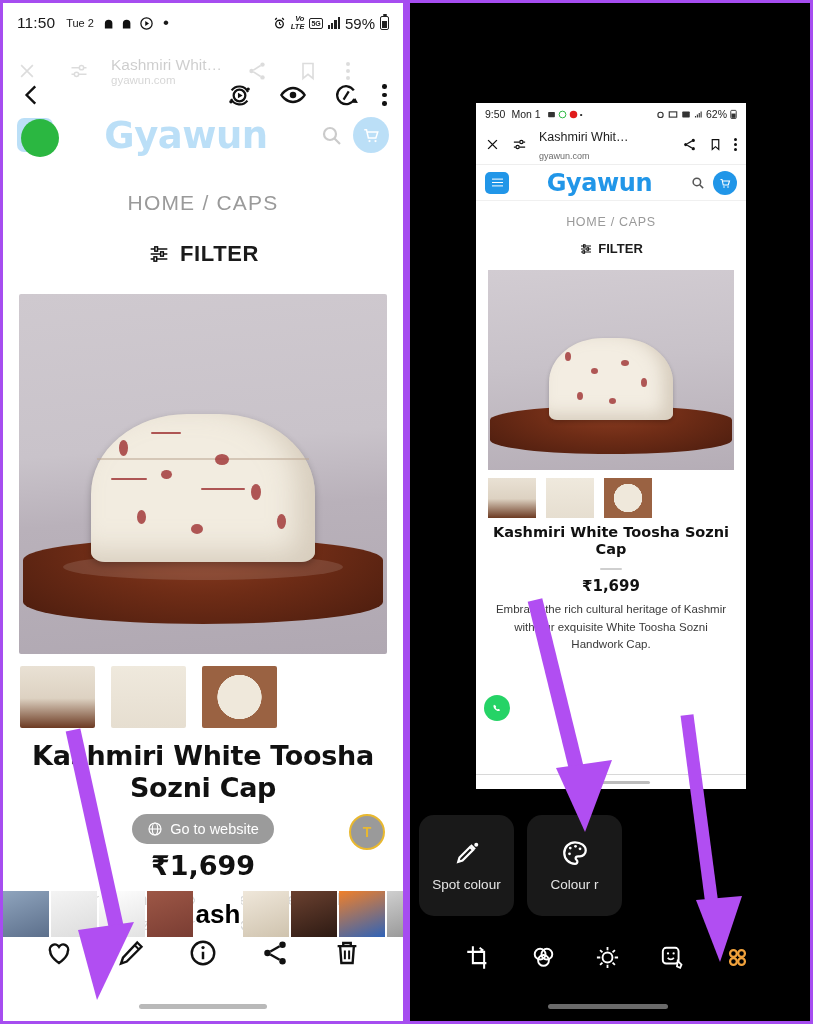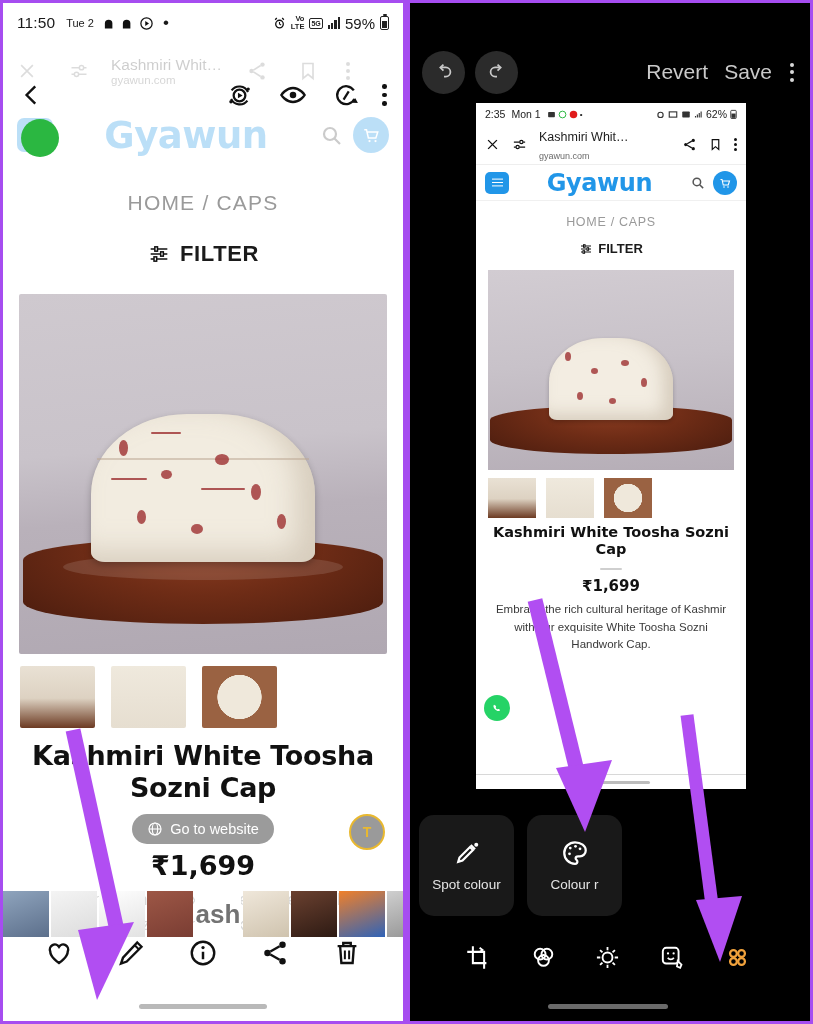--- a/index.html
+++ b/index.html
@@ -42,21 +42,21 @@
   .pct { font-size: 15px; font-weight: 500; }
   .batt { width: 9px; height: 14px; border: 1.6px solid #222; border-radius: 2px; position: relative; }
   .batt:after { content: ""; position: absolute; top: -3px; left: 2px; width: 4px; height: 2px; background: #222; border-radius: 1px;}
   .batt i { position:absolute; left:1px; right:1px; bottom:1px; height: 60%; background:#222; display:block; }
   .net-bars { display: flex; align-items: flex-end; gap: 1px; height: 12px; }
   .net-bars span { width: 2.3px; background: #222; }
   .net-bars span:nth-child(1){height:4px}.net-bars span:nth-child(2){height:6px}
   .net-bars span:nth-child(3){height:9px}.net-bars span:nth-child(4){height:12px}
   .badge-sq { font-size: 7px; line-height: 7px; font-weight: 700; color: #222;
               border: 1.4px solid #222; padding: 1px 1px; border-radius: 2px; text-align:center;}
-  .tinylab { font-size: 7.5px; line-height: 8px; font-weight: 700; color:#222; text-align:right;}
+  .tinylab { font-size: 7.5px; line-height: 8px; font-weight: 700; color:#222; text-align:right;font-style:italic;}
 
   
   .ghost-chrome {
     position: absolute; top: 44px; left: 0; right: 0; height: 48px;
     display: flex; align-items: center; padding: 0 14px; opacity: .22;
   }
   .ghost-chrome .gc-title { font-size: 15.5px; color:#222; }
   .ghost-chrome .gc-url { font-size: 11.5px; color:#444; }
 
   
@@ -375,21 +375,21 @@
       <div class="price">₹1,699</div>
       <div class="wa" style="top:-44px"></div>
       <div class="desc">Kashmir with our exquisite White Toosha Sozni Handwork Cap.</div>
     </div>
 
     <div class="filmstrip">
       <div class="fs" style="background:linear-gradient(160deg,#8fa4bd,#5c6f8b)"></div>
       <div class="fs" style="background:linear-gradient(160deg,#f4f4f4,#dcdcdc)"></div>
       <div class="fs" style="background:linear-gradient(160deg,#ffffff,#e2e2e2)"></div>
       <div class="fs" style="background:linear-gradient(160deg,#9d5746,#7a3d33)"></div>
-      <div class="fs" style="background:#fff;display:flex;align-items:center;justify-content:center;font-size:26px;font-weight:700;color:#737373">ash</div>
+      <div class="fs" style="background:#fff;display:flex;align-items:center;justify-content:center;font-size:26px;font-weight:700;color:#000000">ash</div>
       <div class="fs" style="background:linear-gradient(160deg,#efe7da,#cfc3ae)"></div>
       <div class="fs" style="background:linear-gradient(160deg,#6b4130,#2d1a13)"></div>
       <div class="fs" style="background:linear-gradient(160deg,#f0802a,#2f63b8)"></div>
       <div class="fs" style="background:linear-gradient(160deg,#cfcfcf,#8f8f8f)"></div>
 
     </div>
 
     <div class="l-actions">
       <span>
         <svg width="30" height="30" viewBox="0 0 24 24">
@@ -422,47 +422,24 @@
             <path d="M4.5 6.5h15M9 6.5V4h6v2.5M6.5 6.5l1 13.5h9l1-13.5" fill="none" stroke="#111" stroke-width="1.9"></path>
             <path d="M10.3 10v7M13.7 10v7" stroke="#111" stroke-width="1.6"></path>
           </svg>
       </span>
     </div>
     <div class="l-home"></div>
   </div>
 
   <div class="panel-right">
 
-    <div class="r-top">
-      <span class="circ-btn">
-        <svg width="22" height="22" viewBox="0 0 24 24">
-            <path d="M9 7H14a5 5 0 0 1 0 10h-2" fill="none" stroke="#c9c9c9" stroke-width="1.9"></path>
-            <path d="M11.4 4L8 7.2l3.4 3.2" fill="none" stroke="#c9c9c9" stroke-width="1.9"></path>
-          </svg>
-      </span>
-      <span class="gap"></span>
-      <span class="circ-btn">
-        <svg width="22" height="22" viewBox="0 0 24 24">
-            <path d="M15 7H10a5 5 0 0 0 0 10h2" fill="none" stroke="#c9c9c9" stroke-width="1.9"></path>
-            <path d="M12.6 4L16 7.2l-3.4 3.2" fill="none" stroke="#c9c9c9" stroke-width="1.9"></path>
-          </svg>
-      </span>
-      <span class="spacer"></span>
-      <span class="r-lbl">Revert</span>
-      <span class="r-lbl">Save</span>
-      <span class="r-kebab">
-          <span></span>
-          <span></span>
-          <span></span>
-        </span>
-    </div>
 
     <div class="shot">
       <div class="s-status">
-        <span>2:35</span>
+        <span>9:50</span>
         <span style="margin-left:6px">Mon 1</span>
         <span style="margin-left:6px;display:flex;gap:2px;align-items:center">
           <svg width="9" height="9" viewBox="0 0 24 24">
               <rect x="3" y="5" width="18" height="14" rx="2" fill="#333"></rect>
             </svg>
           <svg width="9" height="9" viewBox="0 0 24 24">
               <circle cx="12" cy="12" r="9" fill="none" stroke="#2bb741" stroke-width="2.6"></circle>
             </svg>
           <svg width="9" height="9" viewBox="0 0 24 24">
               <circle cx="12" cy="12" r="10" fill="#e01b1b"></circle>

